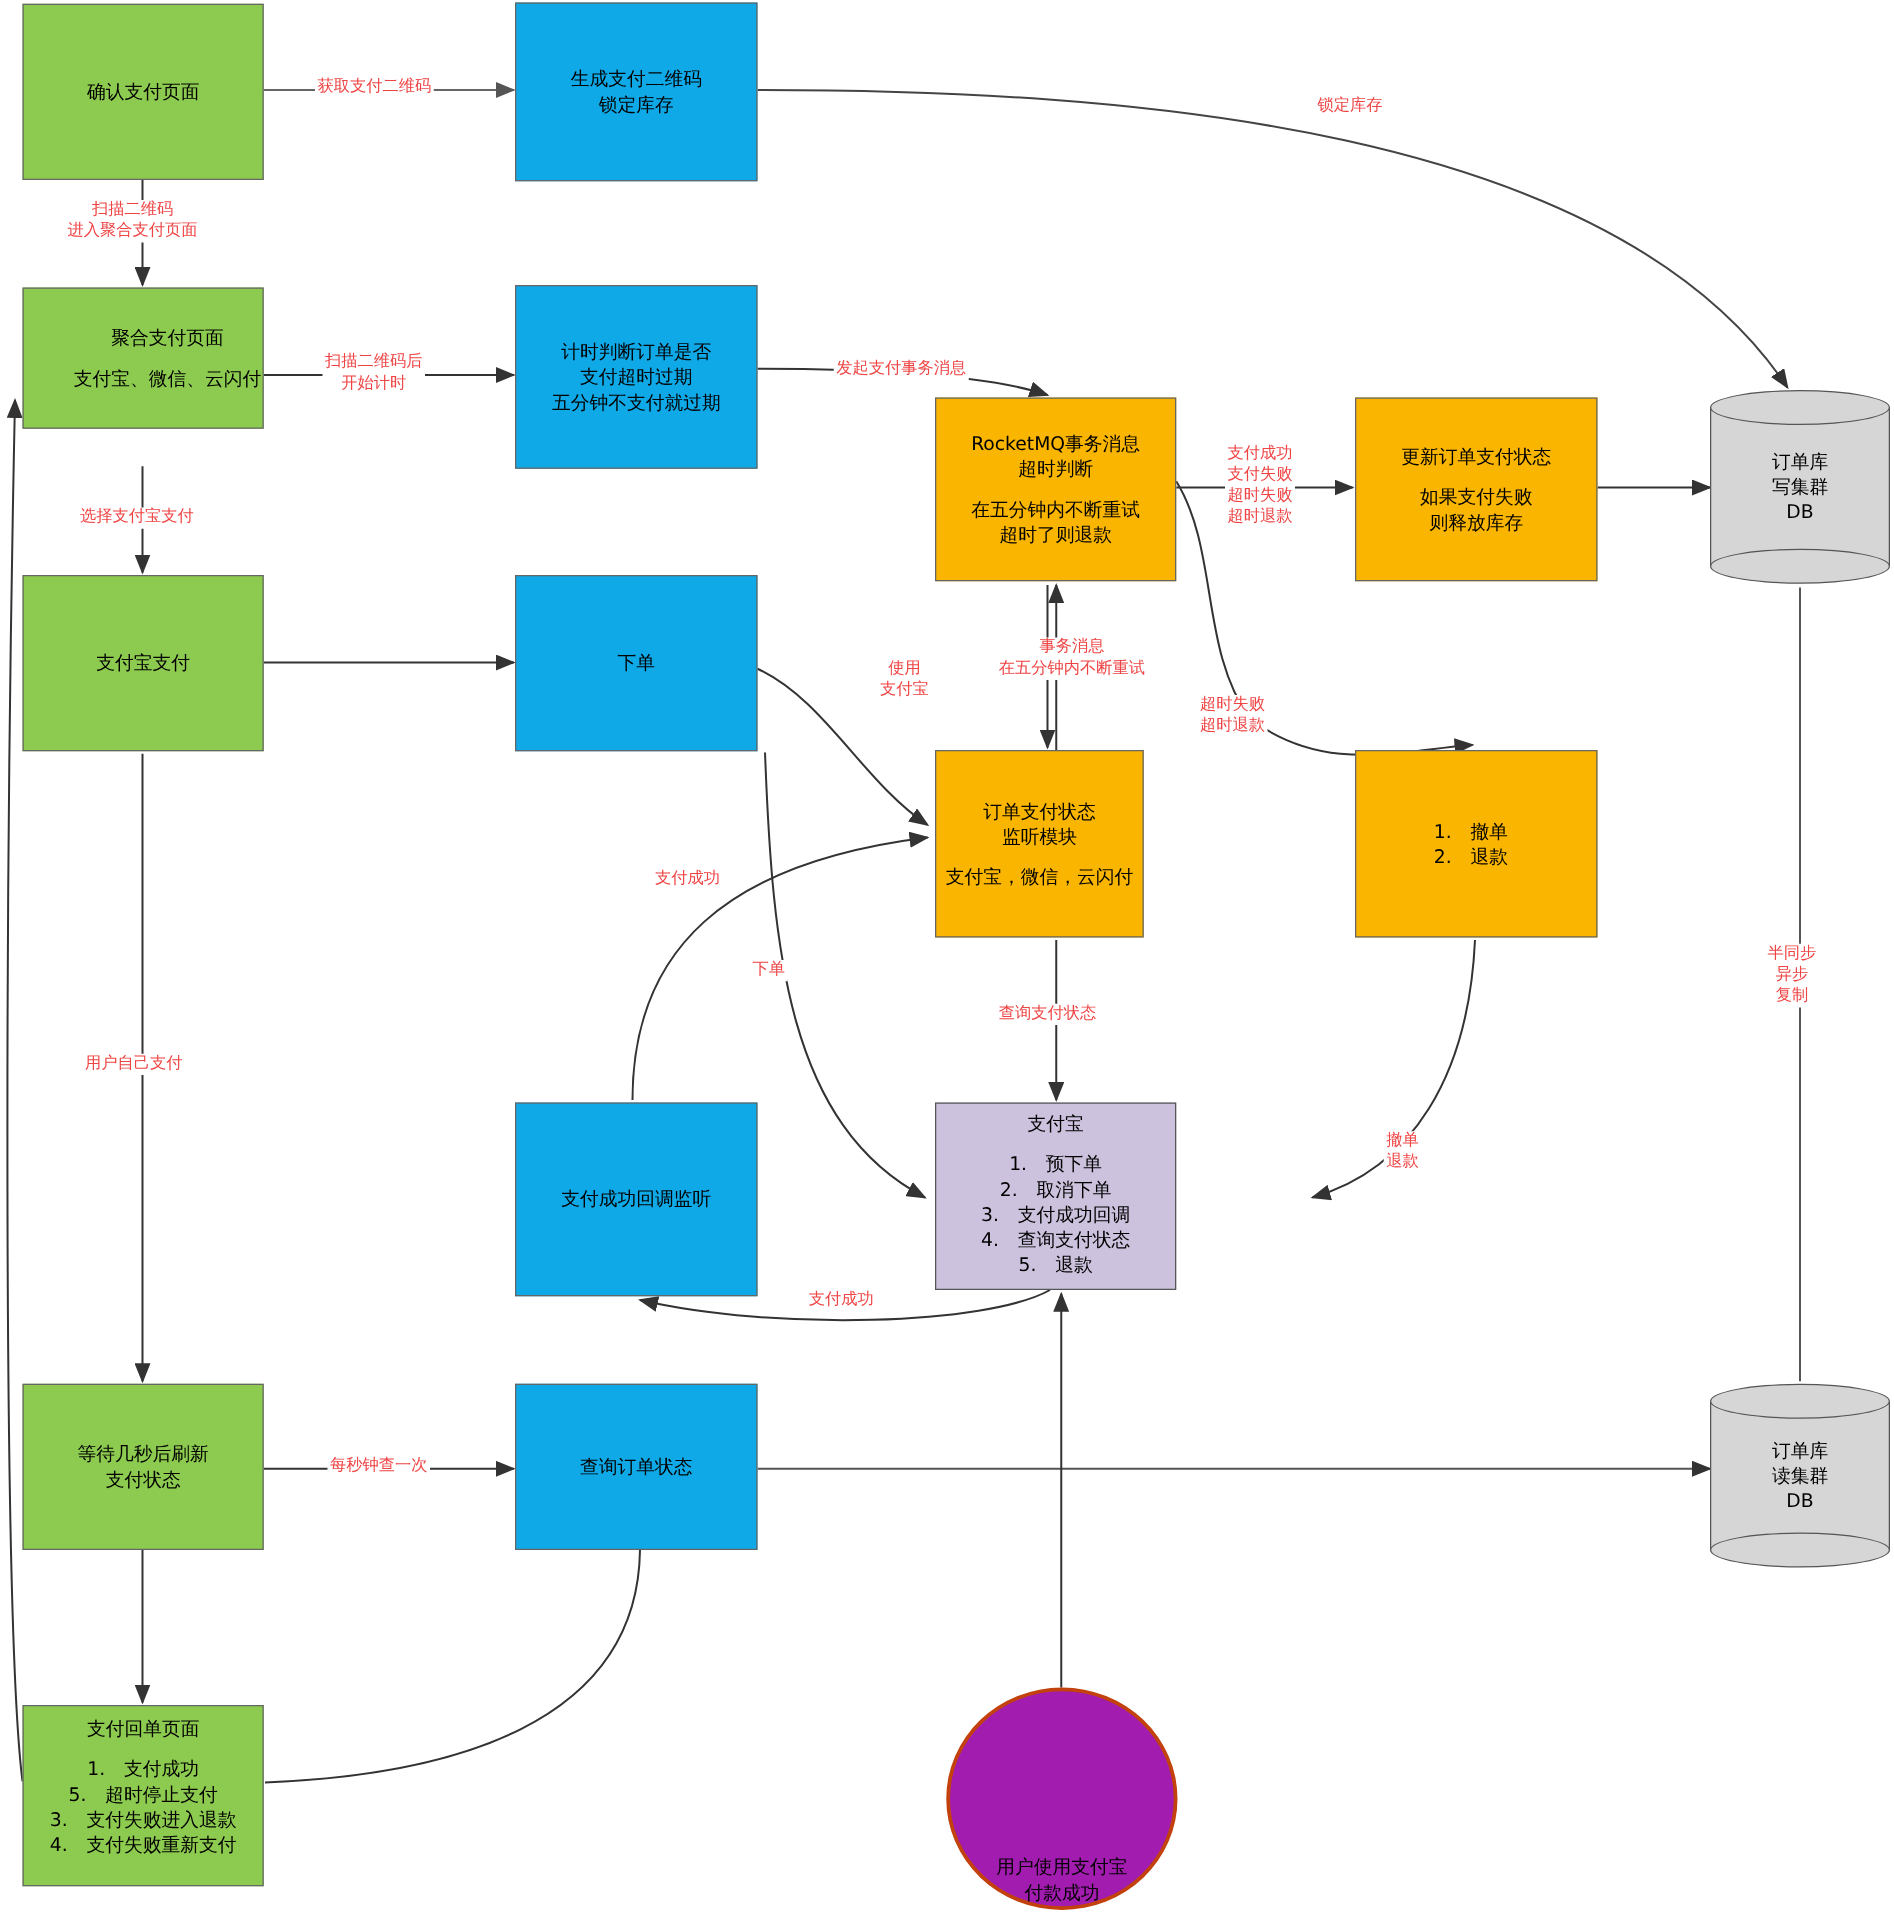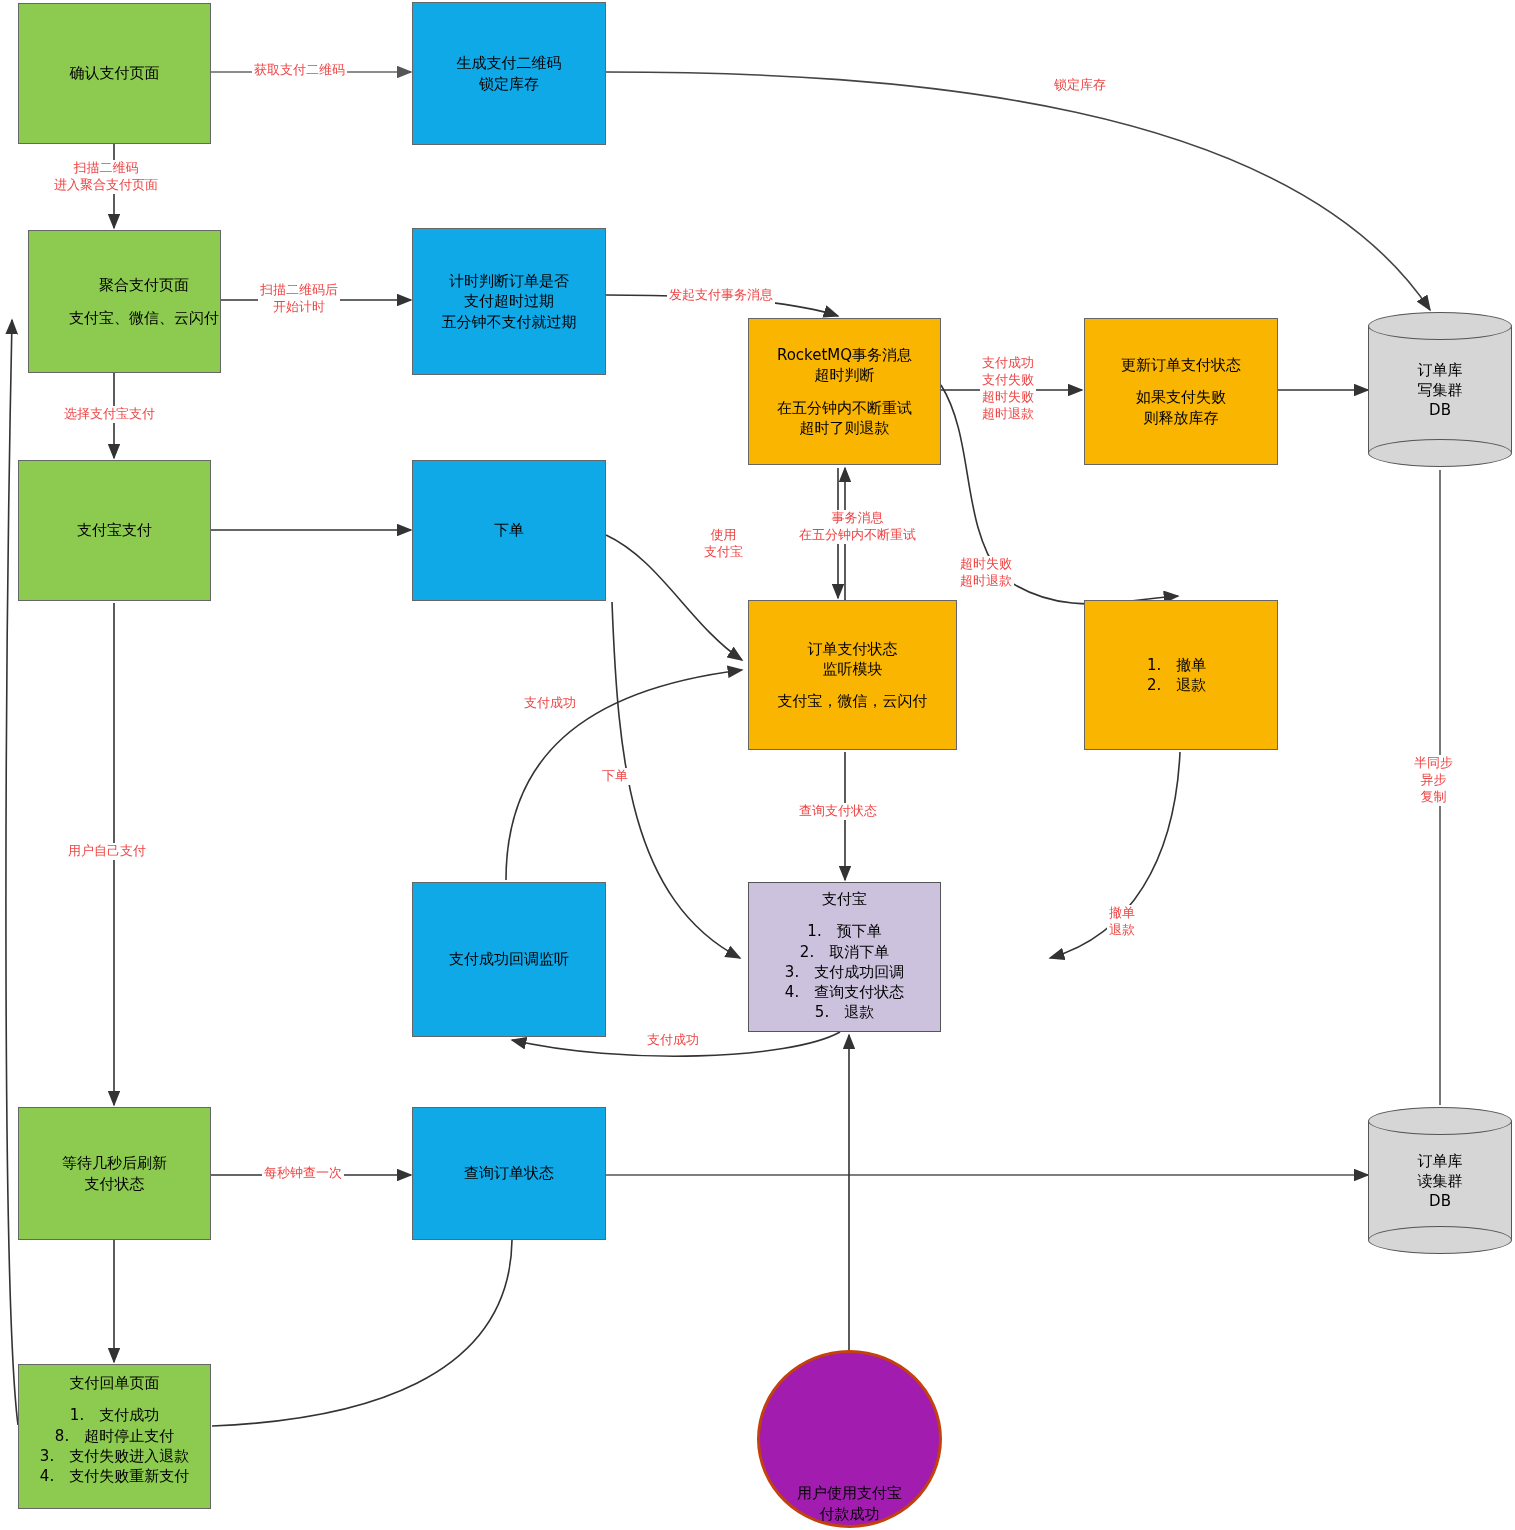--- a/index.html
+++ b/index.html
@@ -101,21 +101,21 @@
 
   <div class="node green" style="left:18px;top:3px;width:193px;height:141px;">
     <div>确认支付页面</div>
   </div>
 
   <div class="node blue" style="left:412px;top:2px;width:194px;height:143px;">
     <div>生成支付二维码</div>
     <div>锁定库存</div>
   </div>
 
-  <div class="node green" style="left:28px;top:230px;width:193px;height:143px;padding-left:39px;">
+  <div class="node green" style="left:18px;top:230px;width:193px;height:113px;padding-left:39px;">
     <div>聚合支付页面</div>
     <div class="pad"></div>
     <div>支付宝、微信、云闪付</div>
   </div>
 
   <div class="node blue" style="left:412px;top:228px;width:194px;height:147px;">
     <div>计时判断订单是否</div>
     <div>支付超时过期</div>
     <div>五分钟不支付就过期</div>
   </div>
@@ -136,21 +136,21 @@
   </div>
 
   <div class="node green" style="left:18px;top:460px;width:193px;height:141px;">
     <div>支付宝支付</div>
   </div>
 
   <div class="node blue" style="left:412px;top:460px;width:194px;height:141px;">
     <div>下单</div>
   </div>
 
-  <div class="node orange" style="left:748px;top:600px;width:209px;height:150px;">
+  <div class="node orange" style="left:748px;top:600px;width:167px;height:150px;">
     <div>订单支付状态</div>
     <div>监听模块</div>
     <div class="pad"></div>
     <div>支付宝，微信，云闪付</div>
   </div>
 
   <div class="node orange" style="left:1084px;top:600px;width:194px;height:150px;align-items:flex-start;padding-left:62px;">
     <div class="listline">1.　撤单</div>
     <div class="listline">2.　退款</div>
   </div>
@@ -175,21 +175,21 @@
   </div>
 
   <div class="node blue" style="left:412px;top:1107px;width:194px;height:133px;">
     <div>查询订单状态</div>
   </div>
 
   <div class="node green" style="left:18px;top:1364px;width:193px;height:145px;justify-content:flex-start;padding-top:8px;">
     <div>支付回单页面</div>
     <div class="pad"></div>
     <div class="listline">1.　支付成功</div>
-    <div class="listline">8.　超时停止支付</div>
+    <div class="listline">5.　超时停止支付</div>
     <div class="listline">3.　支付失败进入退款</div>
     <div class="listline">4.　支付失败重新支付</div>
   </div>
 
   <div class="db" style="left:1368px;top:312px;width:144px;height:155px;">
     <div class="body"></div>
     <div class="bot"></div>
     <div class="top"></div>
     <div class="txt">
       <div>订单库</div>

